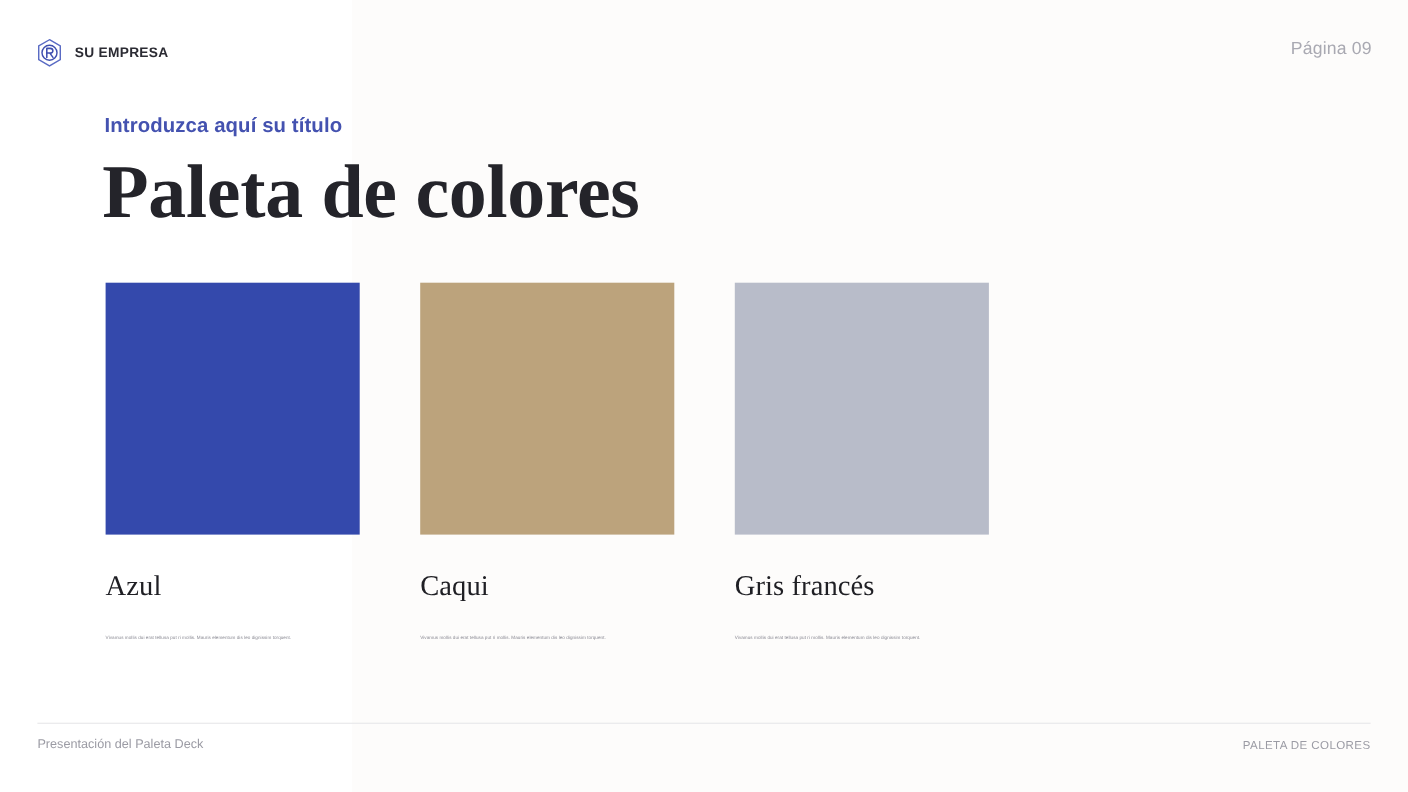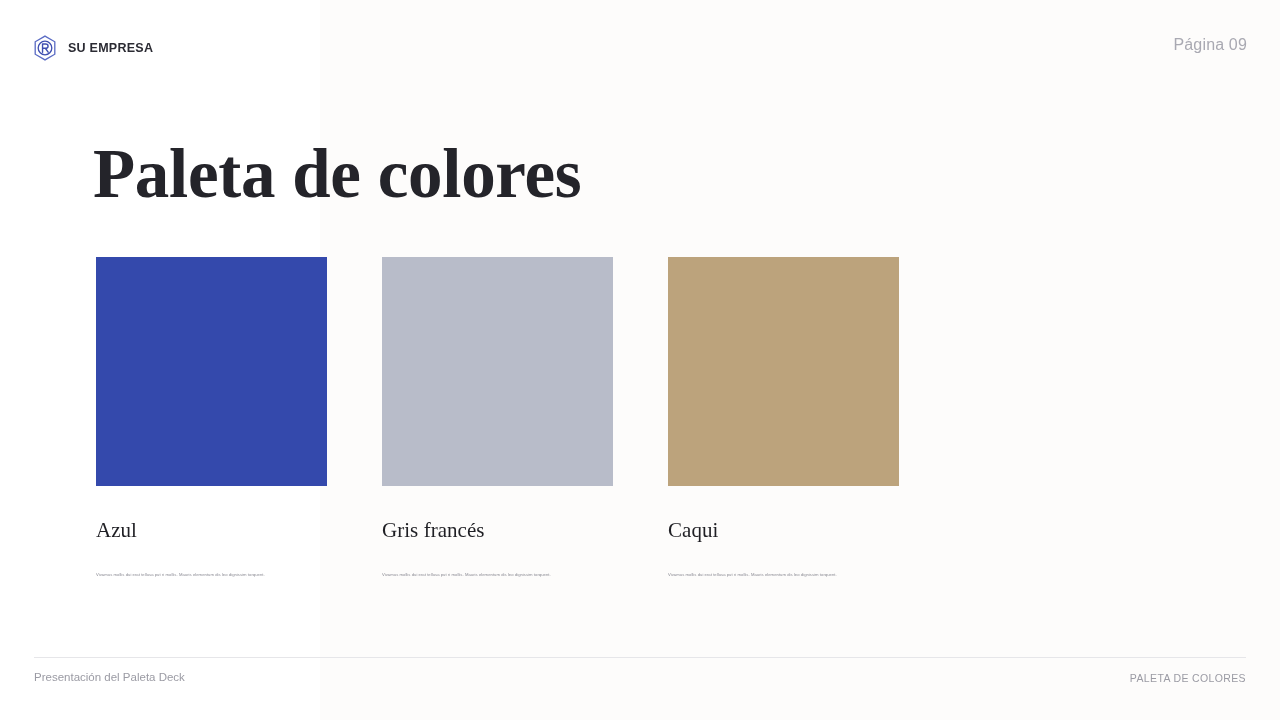--- a/index.html
+++ b/index.html
@@ -58,21 +58,21 @@
     grid-template-columns:repeat(4, 231px);
     column-gap:55px;
   }
   .swatch-card { width:231px; }
   .swatch {
     width:231px; height:229px;
     display:block;
   }
   .swatch-name {
     font-family:"Liberation Serif", "DejaVu Serif", serif;
-    font-size:21px; color:#1f1f24;
+    font-size:26px; color:#1f1f24;
     margin-top:32px;
     letter-spacing:.002em;
   }
   .swatch-desc {
     margin-top:29px;
     font-size:4.2px; line-height:1.5;
     color:#8a8a93;
     letter-spacing:.01em;
     max-width:215px;
   }
@@ -106,39 +106,40 @@
         <path d="M16 2.4 L27.2 8.9 L27.2 23.1 L16 29.6 L4.8 23.1 L4.8 8.9 Z" stroke="#5a6bc4" stroke-width="1.5" fill="none"></path>
         <circle cx="16" cy="16" r="7.8" stroke="#3f4fb0" stroke-width="1.5" fill="none"></circle>
         <path d="M13.2 20.8 L13.2 11.4 L16.7 11.4 C18.5 11.4 19.5 12.4 19.5 13.9 C19.5 15.4 18.5 16.3 16.7 16.3 L13.2 16.3 M16.4 16.3 L19.6 20.8" stroke="#3f4fb0" stroke-width="1.6" fill="none" stroke-linecap="round" stroke-linejoin="round"></path>
       </svg>
     </span>
     <span class="brand-name">SU EMPRESA</span>
   </div>
 
   <div class="page-num">Página 09</div>
 
+  <div class="eyebrow" style="color: rgb(68, 82, 176);">Introduzca aquí su título</div>
   <h1 class="headline">Paleta de colores</h1>
 
   <div class="palette">
 
     <div class="swatch-card">
       <div class="swatch" style="background:#3449ac"></div>
       <div class="swatch-name">Azul</div>
       <div class="swatch-desc">Vivamus mollis dui erat tellusa put ri mollis. Mauris elementum dis leo dignissim torquent.</div>
     </div>
 
     <div class="swatch-card">
-      <div class="swatch" style="background:#b8bcc9"></div>
-      <div class="swatch-name">Gris francés</div>
+      <div class="swatch" style="background:#bca37c"></div>
+      <div class="swatch-name">Caqui</div>
       <div class="swatch-desc">Vivamus mollis dui erat tellusa put ri mollis. Mauris elementum dis leo dignissim torquent.</div>
     </div>
 
     <div class="swatch-card">
-      <div class="swatch" style="background:#bca37c"></div>
-      <div class="swatch-name">Caqui</div>
+      <div class="swatch" style="background:#b8bcc9"></div>
+      <div class="swatch-name">Gris francés</div>
       <div class="swatch-desc">Vivamus mollis dui erat tellusa put ri mollis. Mauris elementum dis leo dignissim torquent.</div>
     </div>
 
 
   </div>
 
   <div class="footer-rule"></div>
   <div class="footer-left">Presentación del Paleta Deck</div>
   <div class="footer-right">PALETA DE COLORES</div>
 

